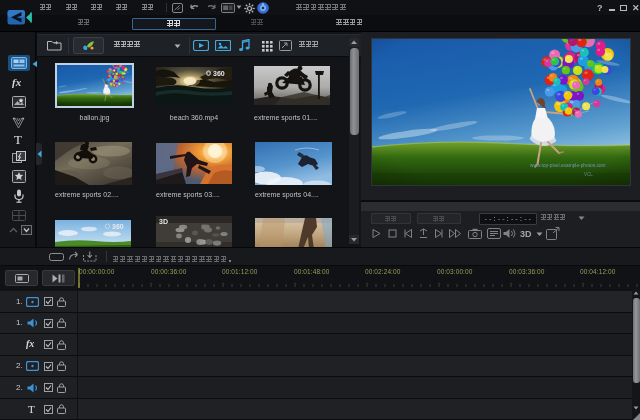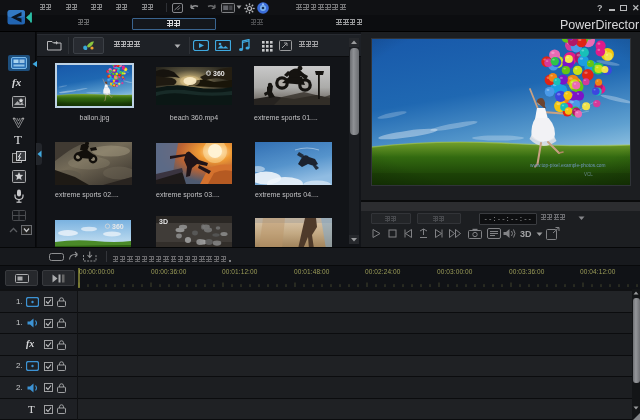--- a/index.html
+++ b/index.html
@@ -90,21 +90,20 @@
 <div class="abs" style="left:296px;top:4px"><span style="font-size:0;line-height:0;display:inline-block;vertical-align:top"><i class="cj" style="width:5.9px;height:6.2px;margin-right:1.4px;color:#949496;opacity:0.75"></i><i class="cj" style="width:5.9px;height:6.2px;margin-right:1.4px;color:#949496;opacity:0.75"></i><i class="cj" style="width:5.9px;height:6.2px;margin-right:1.4px;color:#949496;opacity:0.75"></i><i class="cj" style="width:5.9px;height:6.2px;margin-right:1.4px;color:#949496;opacity:0.75"></i><i class="cj" style="width:5.9px;height:6.2px;margin-right:1.4px;color:#949496;opacity:0.75"></i><i class="cj" style="width:5.9px;height:6.2px;margin-right:1.4px;color:#949496;opacity:0.75"></i><i class="cj" style="width:5.9px;height:6.2px;margin-right:1.4px;color:#949496;opacity:0.75"></i></span></div>
 <div class="abs" style="left:597px;top:3px;width:10px;color:#b8b9bb;font-size:9px;font-weight:bold">?</div>
 <div class="abs" style="left:609px;top:9px;width:6px;height:1.5px;background:#b8b9bb"></div>
 <div class="abs" style="left:620px;top:4.5px;width:7px;height:6px;border:1.5px solid #b8b9bb"></div>
 <div class="abs" style="left:632px;top:3px;color:#b8b9bb;font-size:9px;font-weight:bold">✕</div>
 <div class="abs" style="left:78px;top:19px"><span style="font-size:0;line-height:0;display:inline-block;vertical-align:top"><i class="cj" style="width:5.2px;height:6.0px;margin-right:1.0px;color:#7e7f81;opacity:0.75"></i><i class="cj" style="width:5.2px;height:6.0px;margin-right:1.0px;color:#7e7f81;opacity:0.75"></i></span></div>
 <div class="abs" style="left:132px;top:18px;width:84px;height:12px;border:1px solid #3a648f;background:#14171c;border-radius:1px"></div>
 <div class="abs" style="left:167px;top:20px"><span style="font-size:0;line-height:0;display:inline-block;vertical-align:top"><i class="cj" style="width:6.0px;height:6.6px;margin-right:1.2px;color:#e4e4e6;opacity:0.95"></i><i class="cj" style="width:6.0px;height:6.6px;margin-right:1.2px;color:#e4e4e6;opacity:0.95"></i></span></div>
 <div class="abs" style="left:251px;top:19px"><span style="font-size:0;line-height:0;display:inline-block;vertical-align:top"><i class="cj" style="width:5.3px;height:6.2px;margin-right:1.0px;color:#58595b;opacity:0.8"></i><i class="cj" style="width:5.3px;height:6.2px;margin-right:1.0px;color:#58595b;opacity:0.8"></i></span></div>
 <div class="abs" style="left:336px;top:19px"><span style="font-size:0;line-height:0;display:inline-block;vertical-align:top"><i class="cj" style="width:5.7px;height:6.4px;margin-right:1.2px;color:#aeaeb0;opacity:0.85"></i><i class="cj" style="width:5.7px;height:6.4px;margin-right:1.2px;color:#aeaeb0;opacity:0.85"></i><i class="cj" style="width:5.7px;height:6.4px;margin-right:1.2px;color:#aeaeb0;opacity:0.85"></i><i class="cj" style="width:5.7px;height:6.4px;margin-right:1.2px;color:#aeaeb0;opacity:0.85"></i></span></div>
-<div class="abs" style="left:560px;top:18px;font-size:12.5px;color:#d8d8da">PowerDirector</div>
 <div class="abs" style="left:0;top:32px;width:36px;height:215px;background:#14161a;border-right:1px solid #06070a"></div>
 <div class="abs" style="left:8px;top:55px;width:22px;height:16px;background:#1d4f7d;border-radius:2px"></div>
 <div class="abs" style="left:11px;top:57px">
       <svg width="16" height="12" viewBox="0 0 16 12" style="">
         <rect x="0.5" y="0.5" width="15" height="11" rx="1.5" fill="#2a6fb4" stroke="#7ab8e8"></rect>
         <rect x="2.5" y="2.5" width="5" height="3.5" fill="#a8d4f0"></rect>
         <rect x="8.5" y="2.5" width="5" height="3.5" fill="#cde8f8" opacity="0.7"></rect>
         <rect x="2.5" y="7.5" width="11" height="2" fill="#a8d4f0" opacity="0.8"></rect>
       </svg>
     </div>

